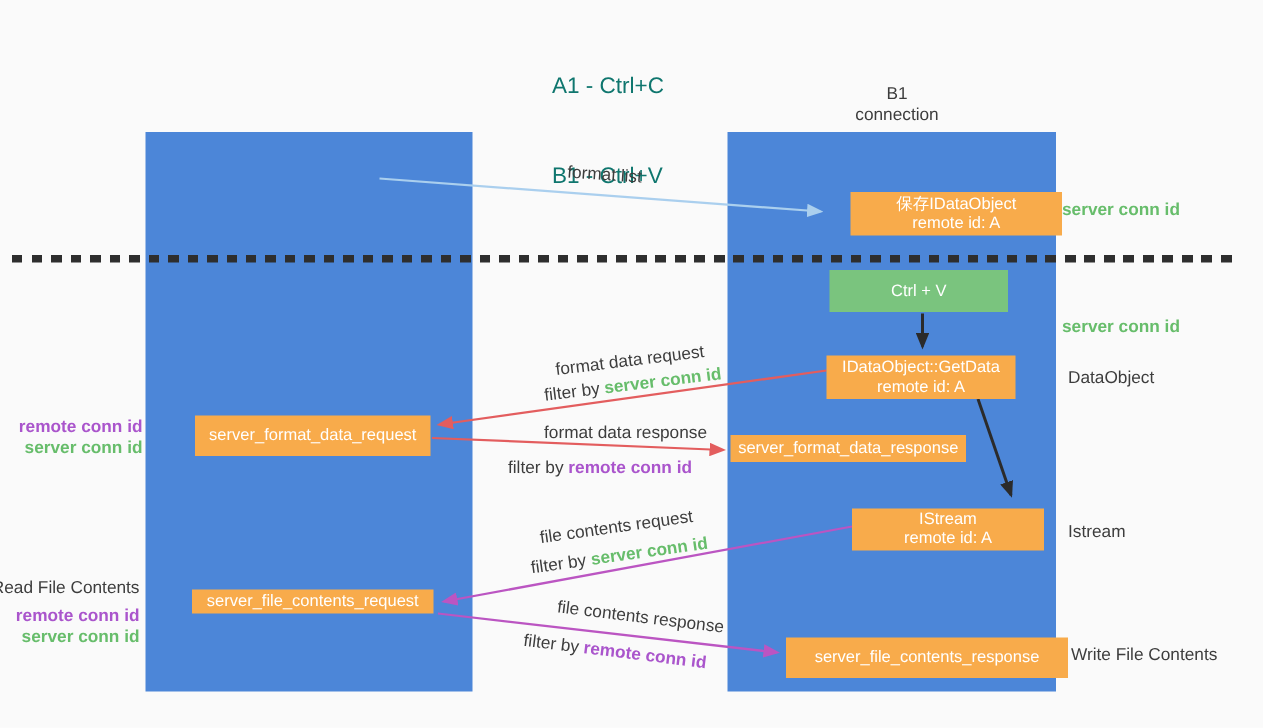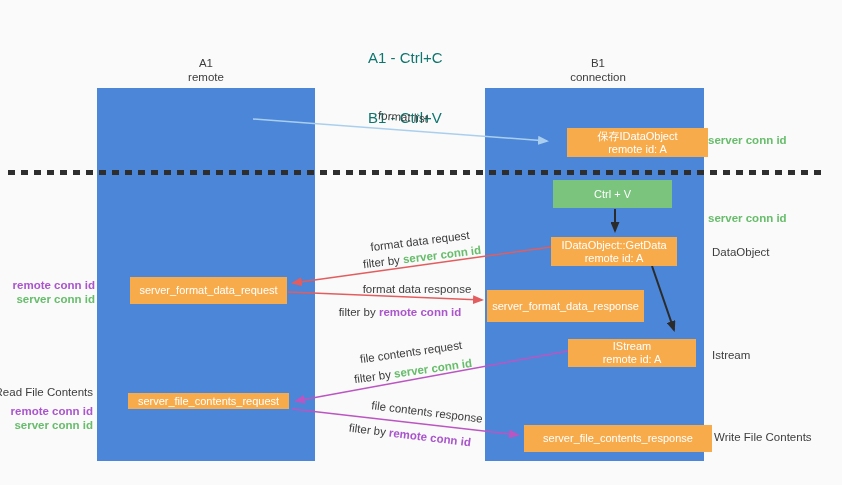--- a/index.html
+++ b/index.html
@@ -31,24 +31,20 @@
 </head>
 <body>
 
 <div class="canvas">
 
   <div class="abs title" style="left:368px;top:8px;">
     <div>A1 - Ctrl+C</div>
     <div>B1 - Ctrl+V</div>
   </div>
 
-  <div class="abs colhead" style="left:146px;top:56px;width:120px;">
-    <div>A1</div>
-    <div>remote</div>
-  </div>
   <div class="abs colhead" style="left:538px;top:56px;width:120px;">
     <div>B1</div>
     <div>connection</div>
   </div>
 
   <div class="abs lifeline" style="left:97px;top:88px;width:218px;height:373px;"></div>
   <div class="abs lifeline" style="left:485px;top:88px;width:219px;height:373px;"></div>
 
   <div class="abs dotline" style="left:8px;top:170px;width:816px;"></div>
 
@@ -88,21 +84,21 @@
 
   <div class="abs node orange-node" style="left:551px;top:237px;width:126px;height:29px;">
     <div>IDataObject::GetData</div>
     <div>remote id: A</div>
   </div>
 
   <div class="abs node orange-node" style="left:130px;top:277px;width:157px;height:27px;">
     <div>server_format_data_request</div>
   </div>
 
-  <div class="abs node orange-node" style="left:487px;top:290px;width:157px;height:32px;">
+  <div class="abs node orange-node" style="left:487px;top:290px;width:157px;height:18px;">
     <div>server_format_data_response</div>
   </div>
 
   <div class="abs node orange-node" style="left:568px;top:339px;width:128px;height:28px;">
     <div>IStream</div>
     <div>remote id: A</div>
   </div>
 
   <div class="abs node orange-node" style="left:128px;top:393px;width:161px;height:16px;">
     <div>server_file_contents_request</div>

